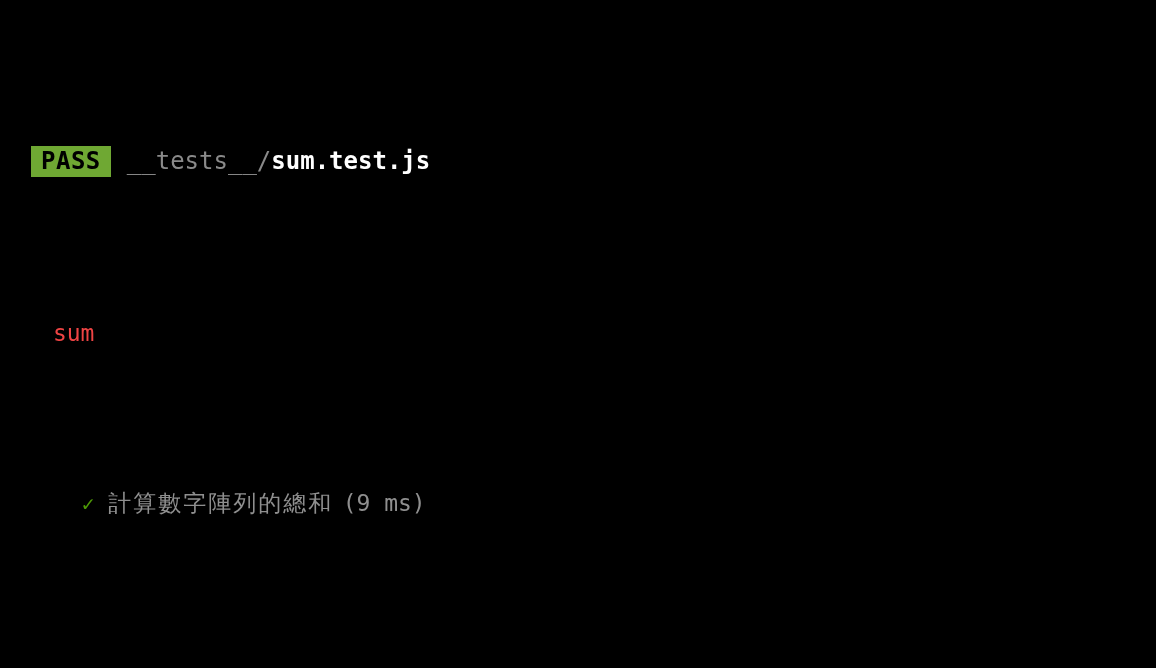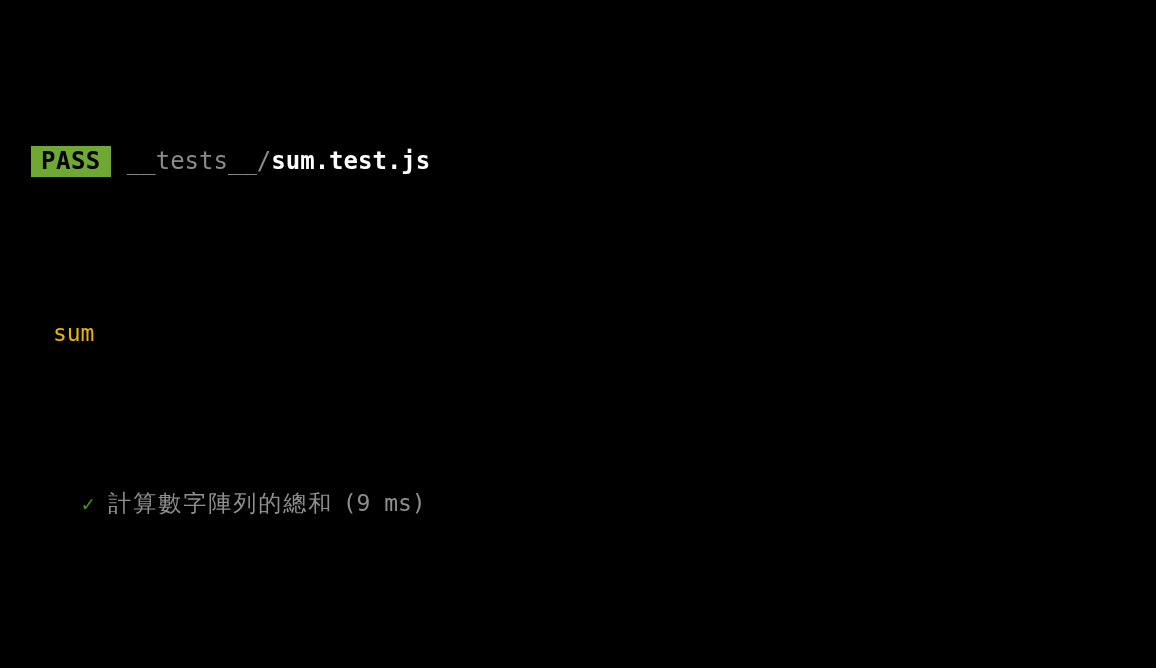--- a/index.html
+++ b/index.html
@@ -64,21 +64,21 @@
     margin-left: 16px;
   }
   .path-bold {
     color: #ffffff;
     font-weight: bold;
     vertical-align: middle;
   }
 
   
   .suite-name {
-    color: #eab308;
+    color: #ef4444;
     font-size: 23px;
   }
   .check {
     color: #4e9a06;
     font-size: 21px;
   }
   .test-desc {
     color: #8f8f8f;
     font-size: 23px;
   }

